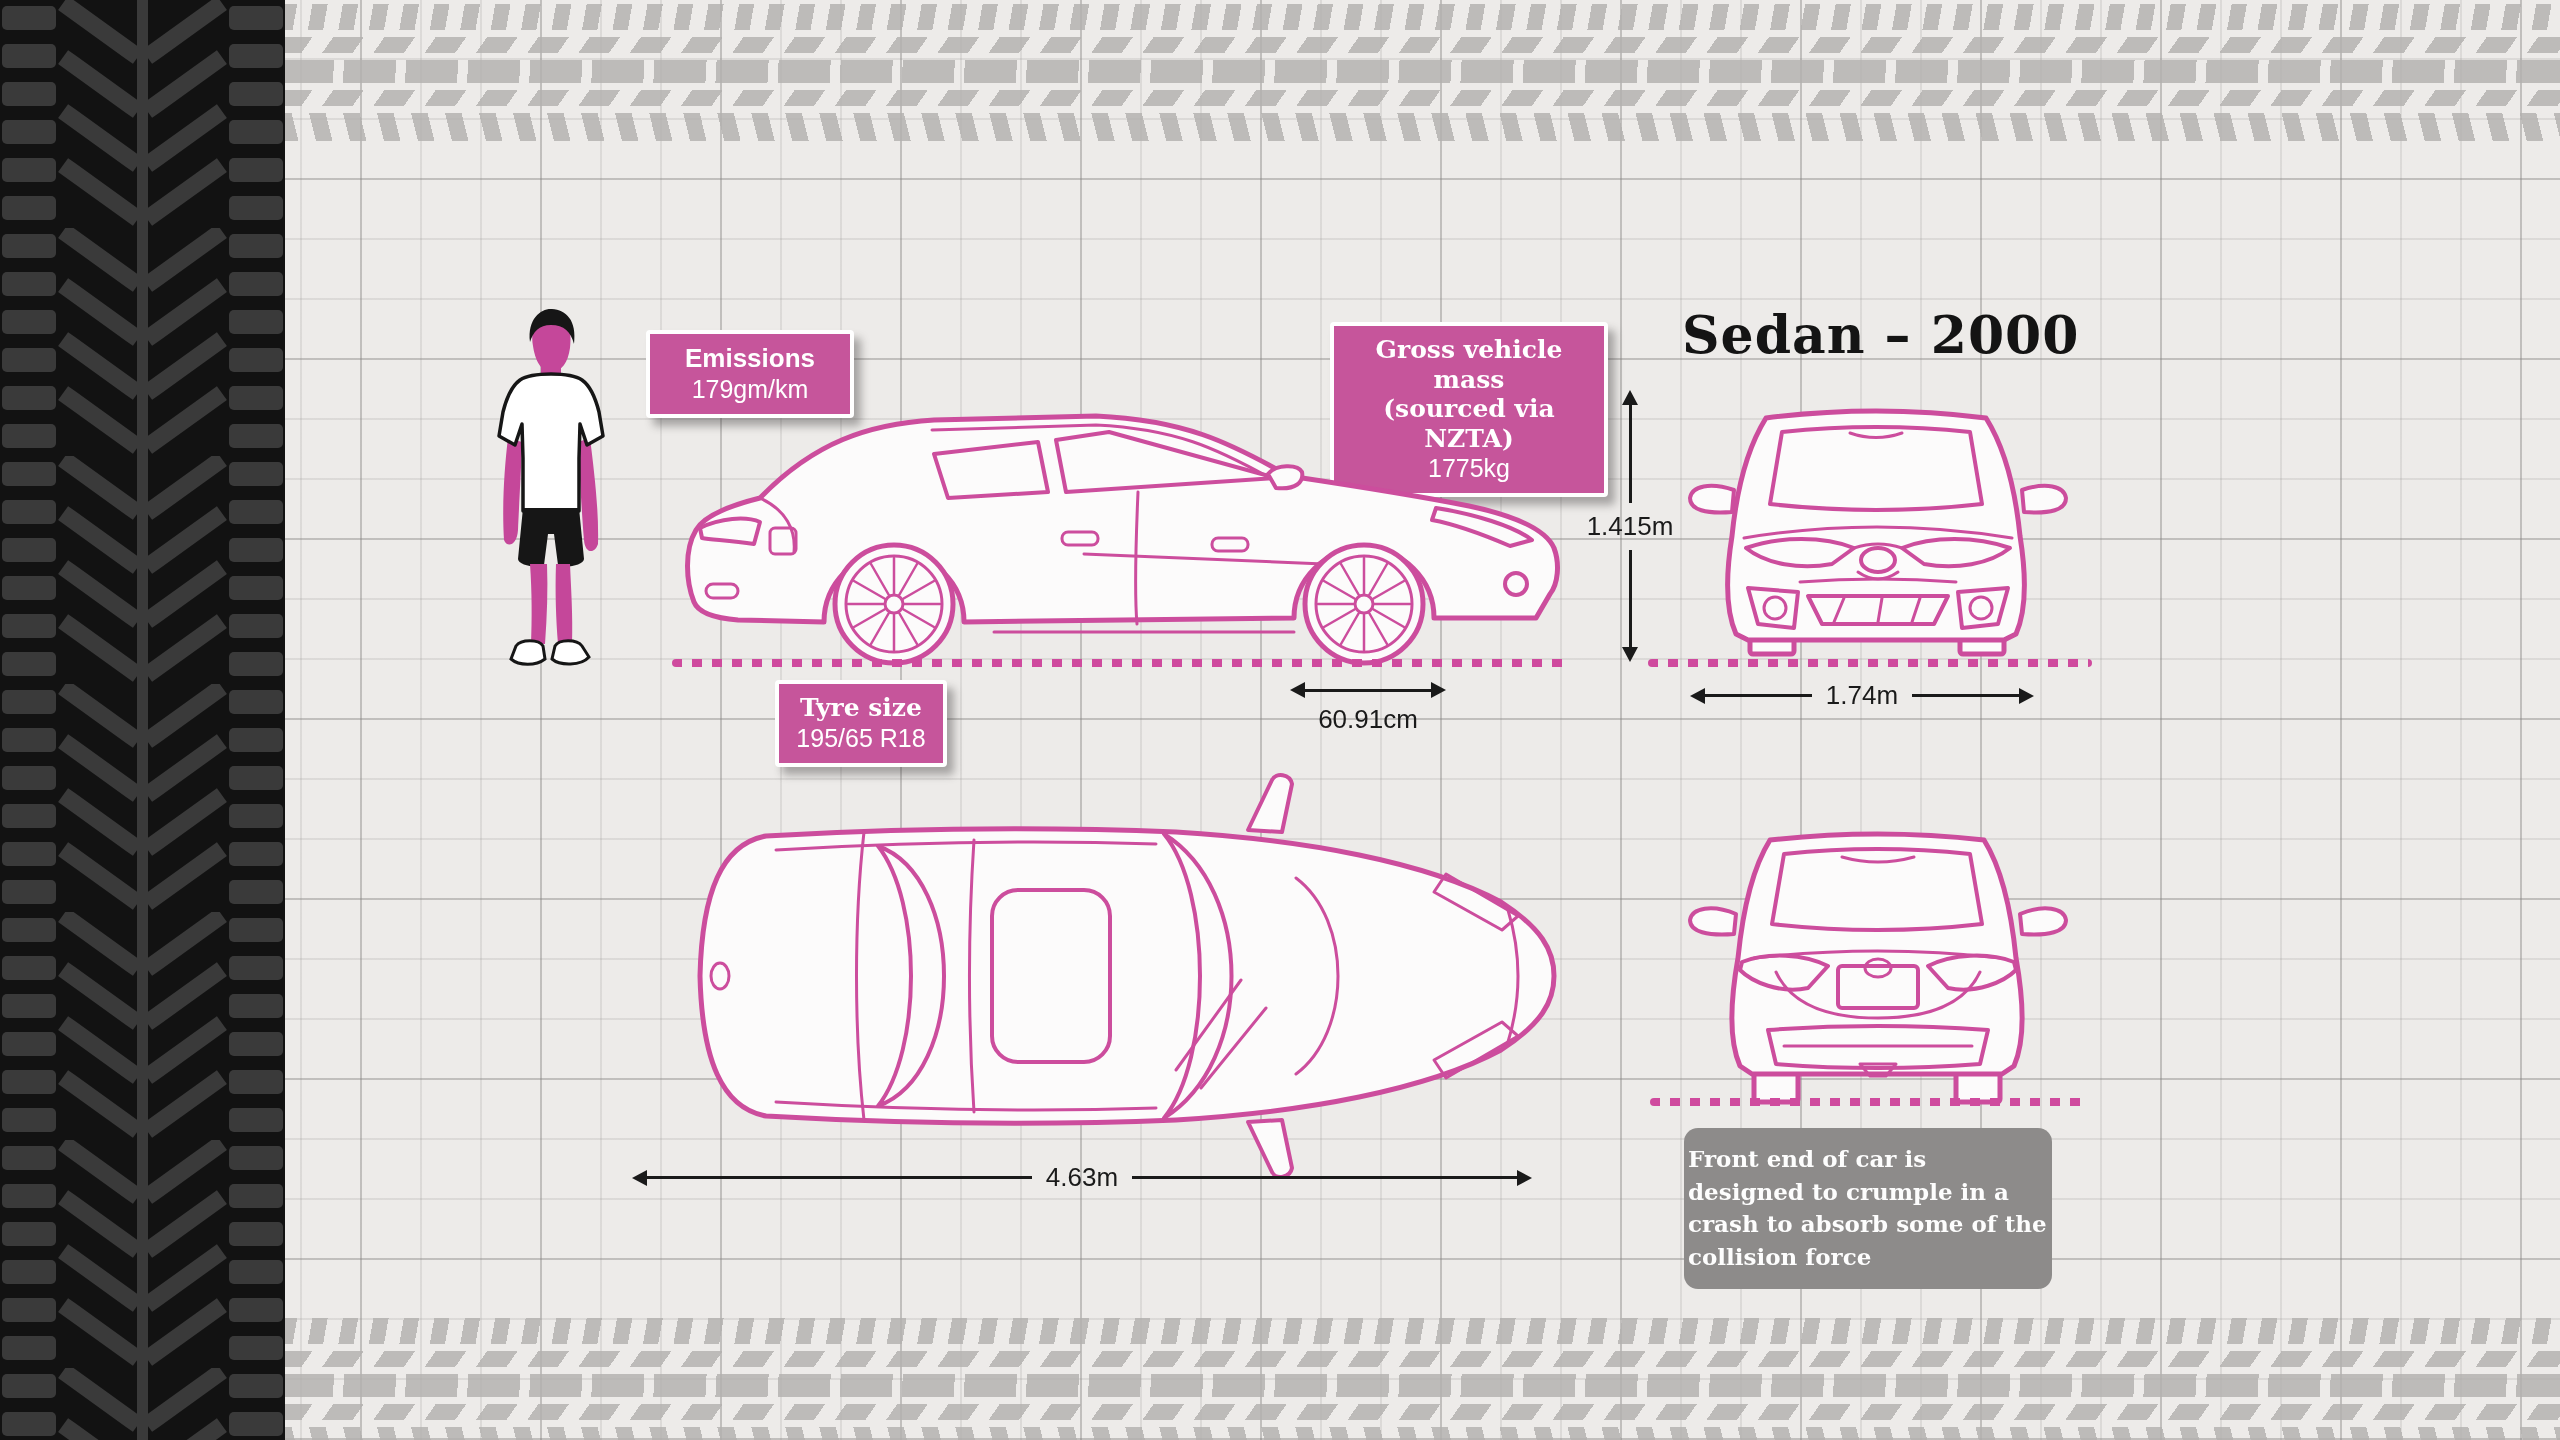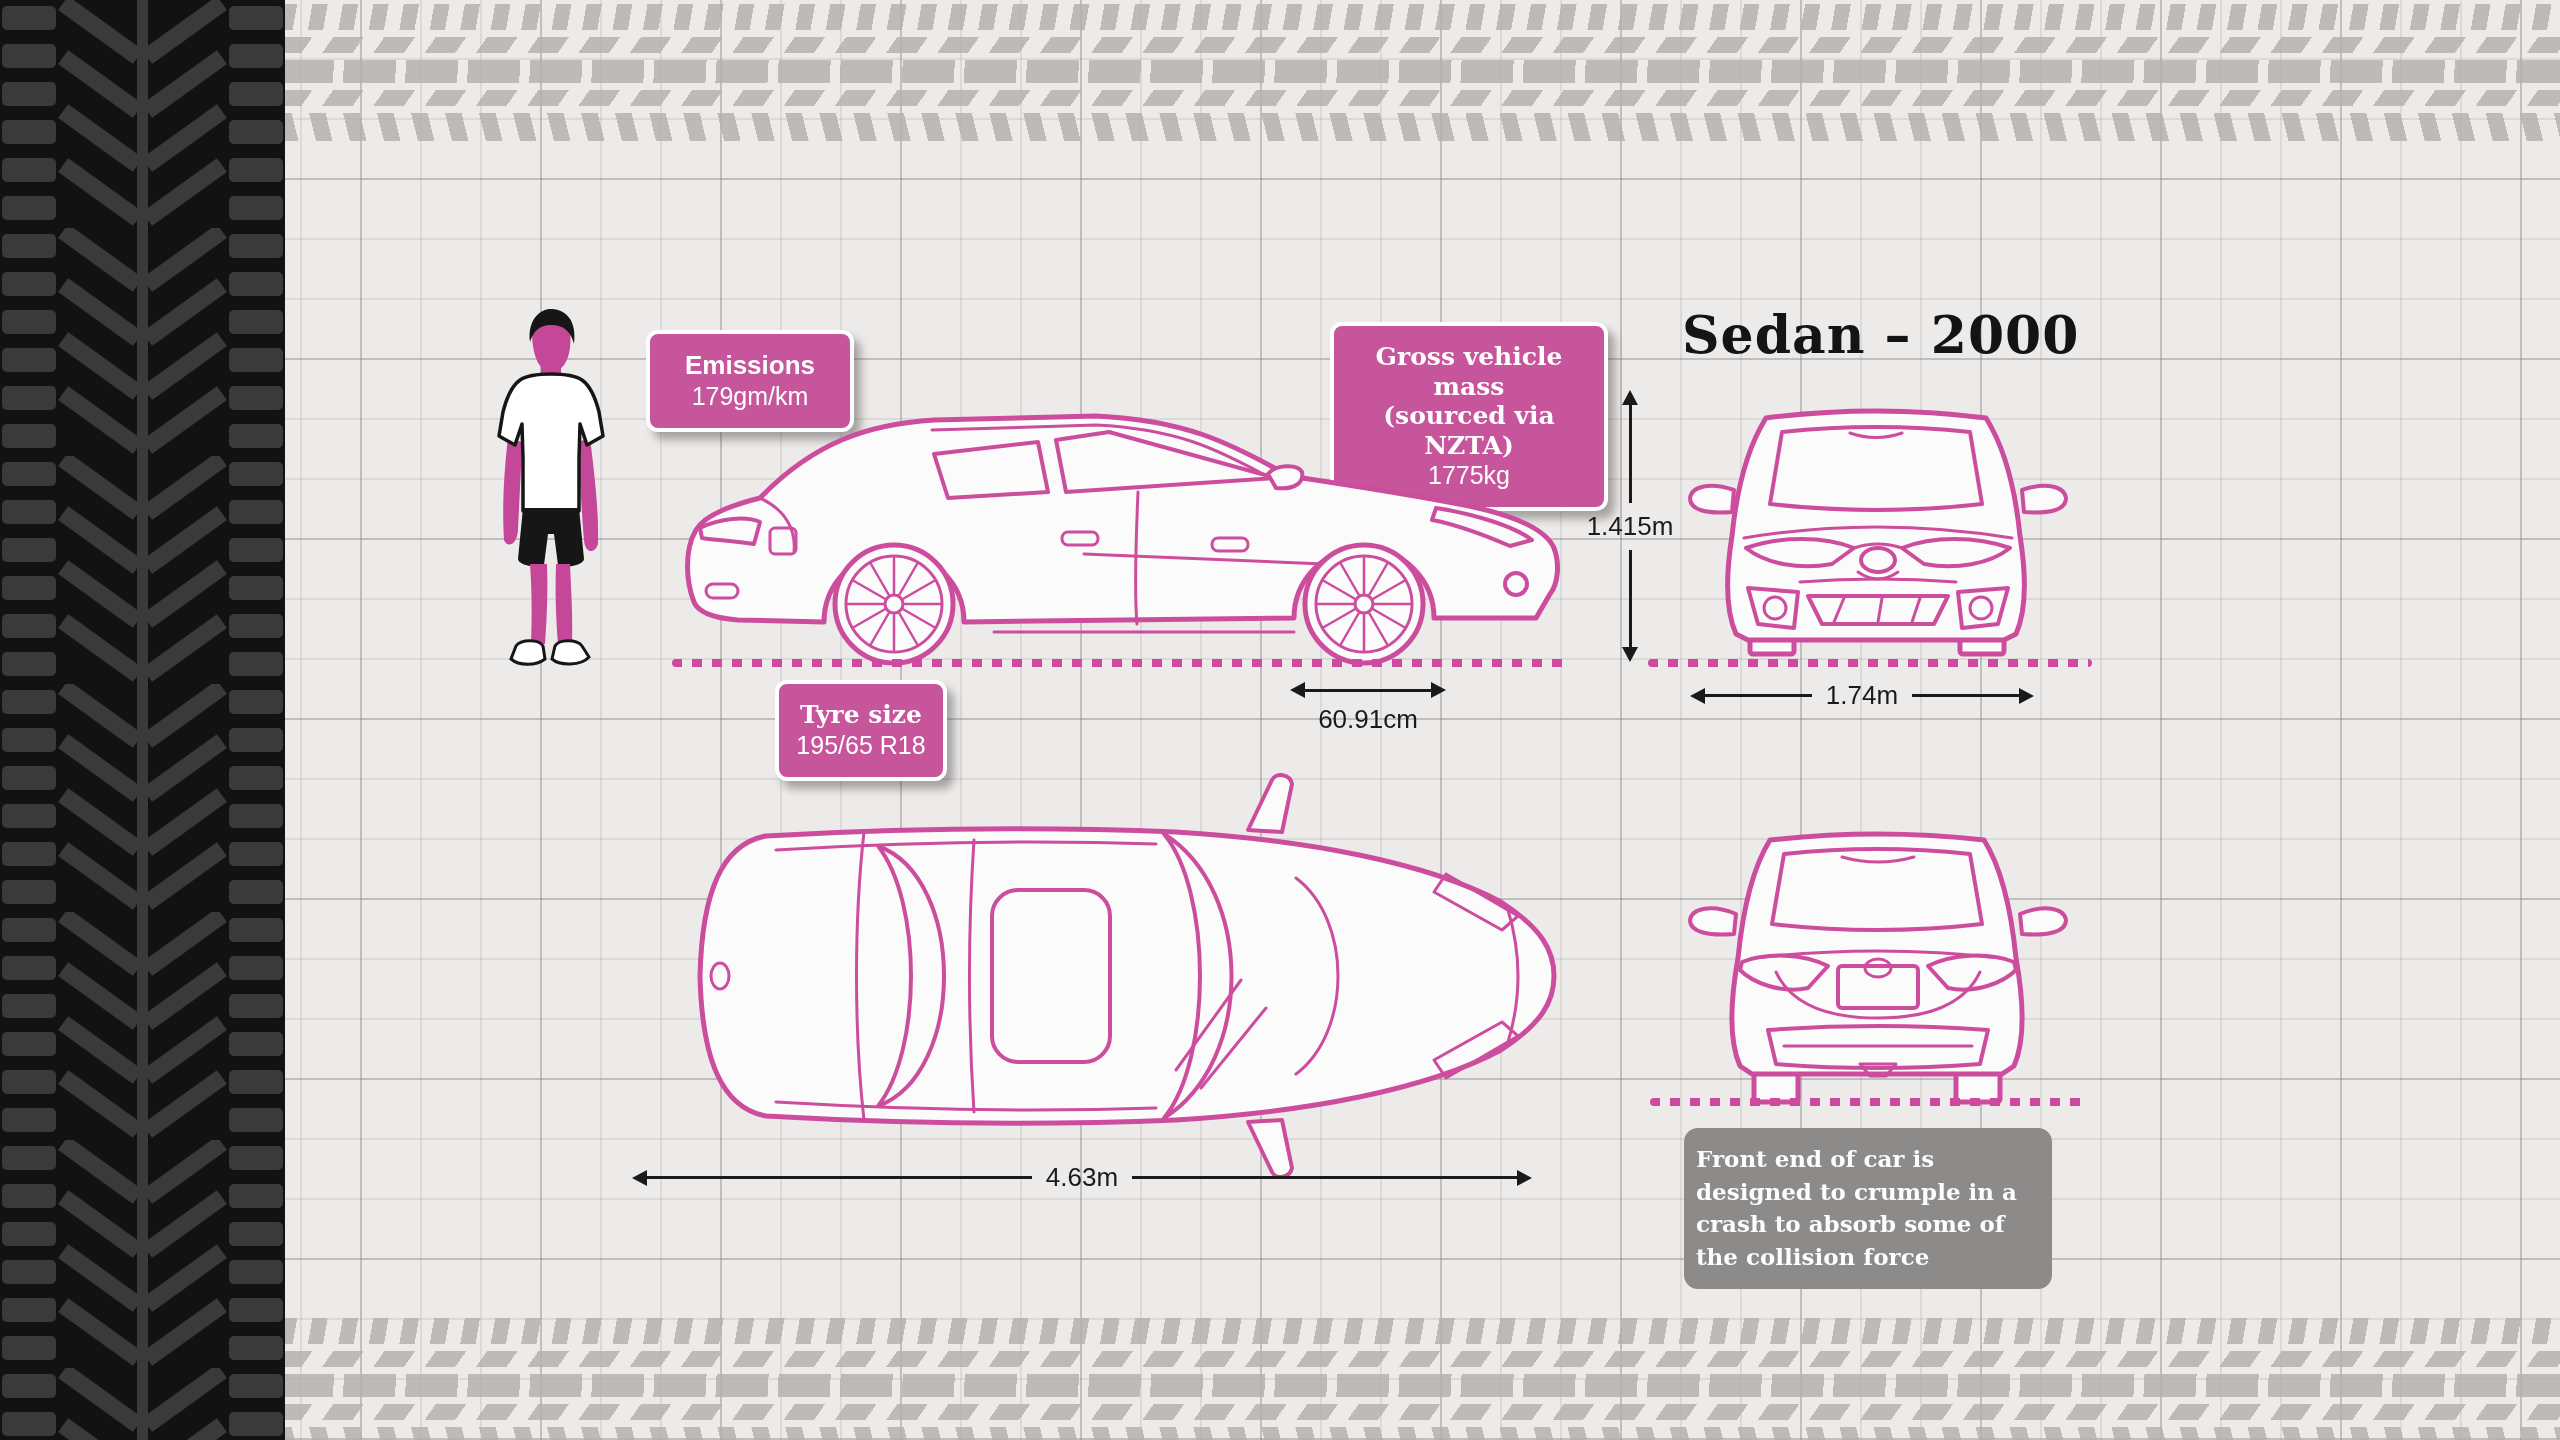--- a/index.html
+++ b/index.html
@@ -19,42 +19,42 @@
   .band{position:absolute; left:282px; right:0; display:flex; flex-direction:column; gap:7px; opacity:.82;}
   .band-top{top:4px;} .band-bottom{top:1318px;}
   .band .r1{height:26px; background:repeating-linear-gradient(100deg,#b3b1af 0 15px, transparent 15px 30px);}
   .band .r2{height:16px; background:repeating-linear-gradient(125deg,#b3b1af 0 25px, transparent 25px 42px);}
   .band .r3{height:23px; background:repeating-linear-gradient(93deg,#b3b1af 0 52px, transparent 52px 62px);}
   .band .r4{height:16px; background:repeating-linear-gradient(125deg,#b3b1af 0 25px, transparent 25px 42px);}
   .band .r5{height:28px; background:repeating-linear-gradient(76deg,#b3b1af 0 16px, transparent 16px 33px);}
 
   
   .badge{
-    position:absolute; background:#c6559b; border:4px solid #ffffff; border-radius:12px;
+    position:absolute; background:#c6559b; border:4px solid #ffffff; border-radius:4px;
     box-shadow:7px 8px 8px rgba(60,58,58,.40);
-    color:#fff; text-align:center; padding:16px 6px;
+    color:#fff; text-align:center; padding:9px 6px;
   }
   .badge .lbl{font-family:"DejaVu Serif",serif; font-weight:700; font-size:25px; line-height:1.18;}
   .badge .lbl-sans{font-family:"Liberation Sans",sans-serif; font-weight:700; font-size:26px; line-height:1.18;}
   .badge .val{font-family:"Liberation Sans",sans-serif; font-weight:400; font-size:25px; line-height:1.25;}
   .badge-emissions{left:646px; top:330px; width:188px;}
   .badge-gvm{left:1330px; top:322px; width:258px;}
   .badge-tyre{left:775px; top:680px; width:152px;}
 
   
   .title{
     position:absolute; left:1682px; top:304px; margin:0;
     font-family:"DejaVu Serif",serif; font-weight:700; font-size:52px; color:#141414;
     white-space:nowrap; letter-spacing:1px;
   }
 
   
   .note{
     position:absolute; left:1684px; top:1128px; width:368px; box-sizing:border-box;
-    background:#8d8b8a; border-radius:14px; padding:15px 12px;
+    background:#8d8b8a; border-radius:14px; padding:15px 4px;
     font-family:"DejaVu Serif",serif; font-weight:700; font-size:23px; line-height:1.42; color:#fdfdfd;
   }
 
   
   .dotline{position:absolute; height:8px; border-radius:4px;
     background:repeating-linear-gradient(90deg,#cf4a9e 0 10px, transparent 10px 20px);}
   .dot-side{left:672px; top:659px; width:900px;}
   .dot-front{left:1648px; top:659px; width:444px;}
   .dot-rear{left:1650px; top:1098px; width:440px;}
 

